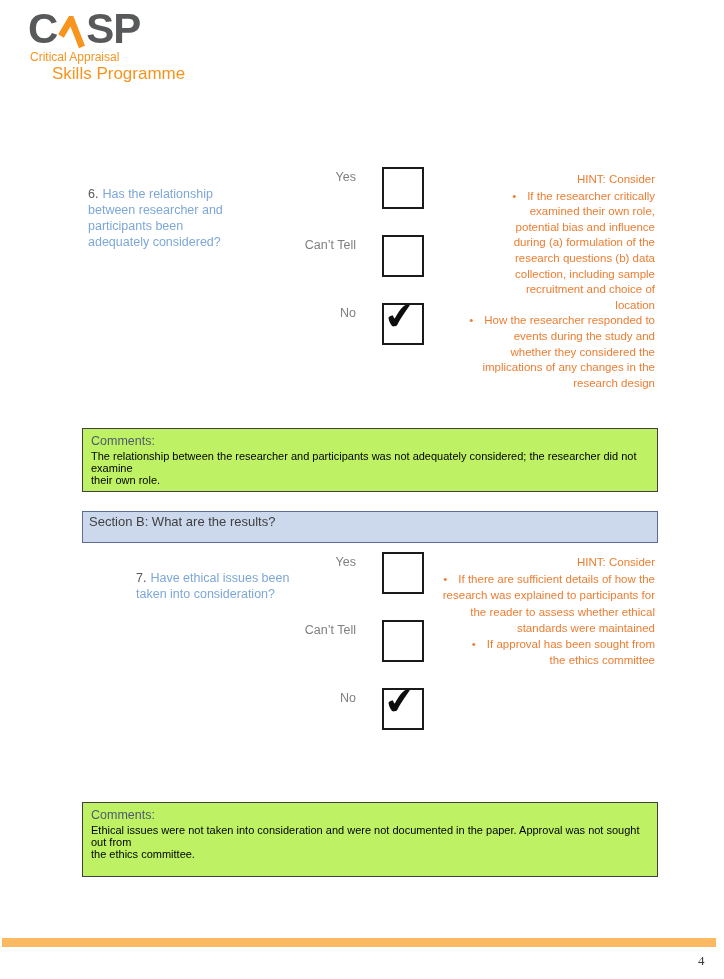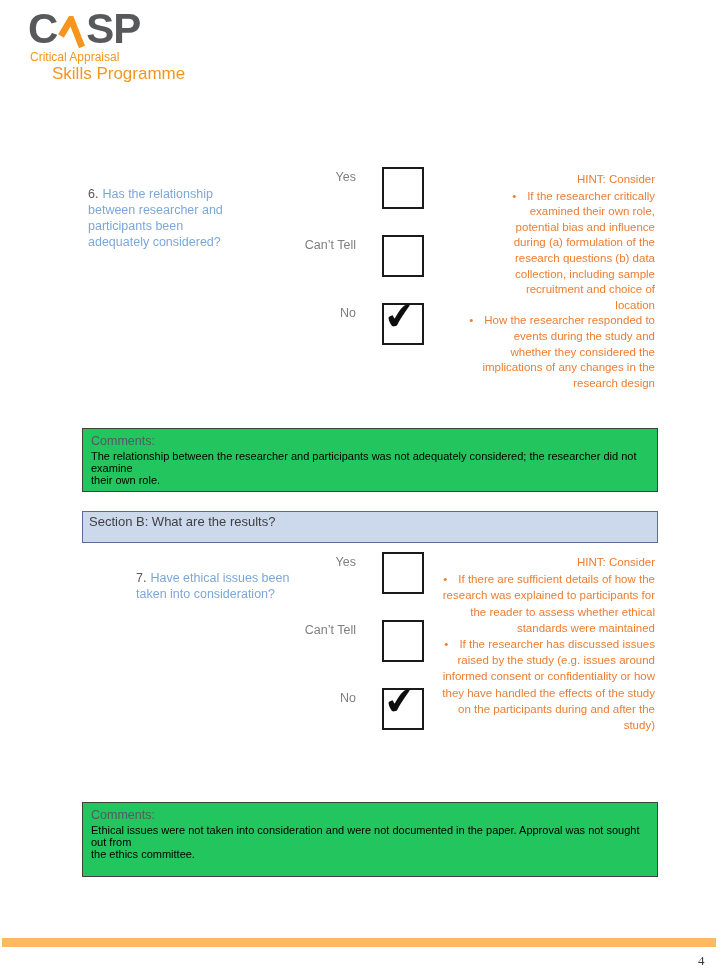--- a/index.html
+++ b/index.html
@@ -48,21 +48,21 @@
   .check{position:absolute;left:0px;top:-7px;font-family:"DejaVu Sans",sans-serif;
     font-size:37px;font-weight:bold;color:#0d0d0d;transform:rotate(-6deg);line-height:1;}
 
   .hint{position:absolute;text-align:right;color:var(--accent-orange);}
   .q6-hint{right:69px;top:172px;width:270px;font-size:11.5px;line-height:15.6px;}
   .q7-hint{right:69px;top:554px;width:285px;font-size:11.5px;line-height:16.2px;}
   .hint-title{margin-bottom:1px;}
   .hint-bullet{white-space:pre-line;}
   .hint-bullet .dot{margin-right:11px;}
   
-  .comments{position:absolute;left:82px;width:576px;border:1px solid #404040;background:#22c55e;box-sizing:border-box;}
+  .comments{position:absolute;left:82px;width:576px;border:1px solid #404040;background:#bef264;box-sizing:border-box;}
   .comments-1{top:428px;height:64px;}
   .comments-2{top:802px;height:75px;}
   .comments-label{font-size:12.5px;color:var(--comments-label);padding:5px 8px 1px 8px;}
   .comments-text{font-size:11px;line-height:12px;color:#000;padding:1px 8px;white-space:pre-line;}
   
   .section-bar{position:absolute;left:82px;top:511px;width:576px;height:32px;
     background:var(--section-bg);border:1px solid var(--section-border);box-sizing:border-box;
     font-size:13px;color:var(--section-text);padding:2px 0 0 6px;}
   
   .footer-bar{position:absolute;left:2px;top:938px;width:714px;height:9px;background:var(--footer-bar);}
@@ -152,26 +152,22 @@
         <span class="check">✔</span>
       </div>
   </div>
 
   <div class="hint q7-hint">
     <div class="hint-title">HINT: Consider</div>
     <div class="hint-bullet"><span class="dot">•</span><span>If there are sufficient details of how the
 research was explained to participants for
 the reader to assess whether ethical
 standards were maintained</span></div>
-    <div class="hint-bullet"><span class="dot">•</span><span>If the researcher has discussed issues
-raised by the study (e.g. issues around
-informed consent or confidentiality or how
-they have handled the effects of the study
-on the participants during and after the
-study)</span></div>
+    <div class="hint-bullet"><span class="dot">•</span><span>If approval has been sought from
+the ethics committee</span></div>
   </div>
 
   <div class="comments comments-2">
     <div class="comments-label">Comments:</div>
     <div class="comments-text">Ethical issues were not taken into consideration and were not documented in the paper. Approval was not sought out from
 the ethics committee.</div>
   </div>
 
   <div class="footer-bar"></div>
   <div class="page-number">4</div>

